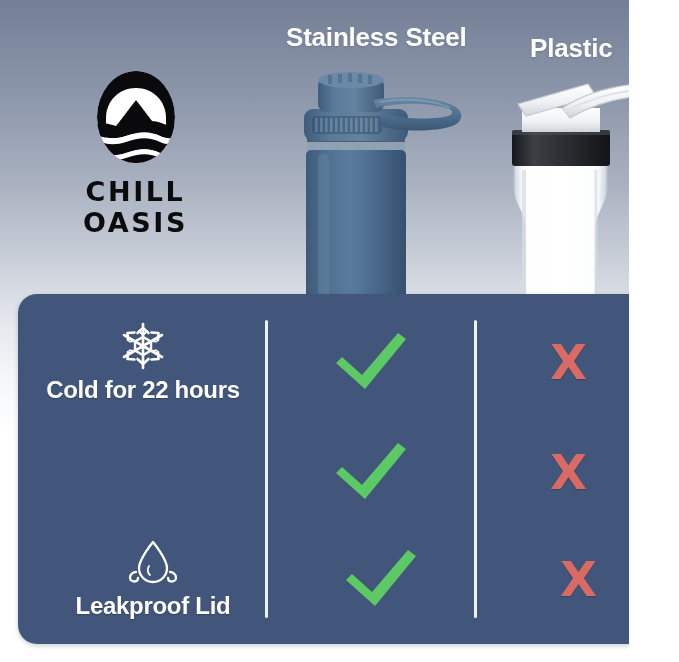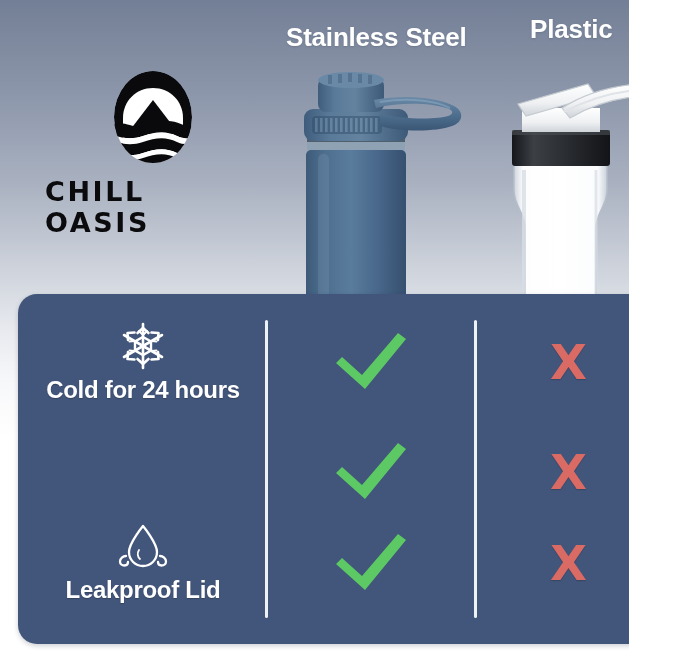--- a/index.html
+++ b/index.html
@@ -28,26 +28,26 @@
   
   .col-header{
     position:absolute;
     color:#ffffff;
     font-weight:700;
     letter-spacing:-0.2px;
     text-shadow:0 1px 2px rgba(60,70,90,.25);
     white-space:nowrap;
   }
   #hdr-steel{ left:286px; top:22px; font-size:26px; }
-  #hdr-plastic{ left:530px; top:14px; font-size:26px; }
+  #hdr-plastic{ left:530px; top:33px; font-size:26px; }
 
   
   #brand{
-    position:absolute; left:45px; top:68px;
-    width:215px; 
+    position:absolute; left:28px; top:68px;
+    width:215px; text-align:center;
   }
   #brand-mark{ width:92px;height:98px; margin:0 auto; display:block; }
   #brand-name{
     margin-top:10px;
     font-size:27px;
     font-weight:700;
     letter-spacing:2.6px;
     color:#0b0b0d;
     font-family:"DejaVu Sans", sans-serif;
   }
@@ -76,21 +76,21 @@
   }
   #divider-1{ left:247px; }
   #divider-2{ left:456px; }
 
   .row{
     position:absolute;
     left:0; width:642px; height:114px;
   }
   #row-0{ top:11px; }
   #row-1{ top:121px; }
-  #row-2{ top:212px; }
+  #row-2{ top:228px;margin-left:10px; }
 
   .feature-cell{
     position:absolute;
     left:6px; width:238px;
     height:114px;
     display:flex; flex-direction:column;
     align-items:center; justify-content:center;
   }
   .feature-icon{ display:block; }
   .feature-label{
@@ -278,21 +278,21 @@
             <path d="M10.5 13 L11 20 M10.5 13 L17.5 12.5"></path>
             <path d="M41.5 39 L41 32 M41.5 39 L34.5 39.5"></path>
             <path d="M10.5 39 L11 32 M10.5 39 L17.5 39.5"></path>
             <path d="M41.5 13 L41 20 M41.5 13 L34.5 12.5"></path>
 
             <path d="M26 15 L22 11 M26 15 L30 11" stroke-width="2"></path>
             <path d="M17 21 L12.5 21.5 M17 31 L12.5 30.5" stroke-width="2"></path>
             <path d="M35 21 L39.5 21.5 M35 31 L39.5 30.5" stroke-width="2"></path>
           </g>
         </svg>
-        <div class="feature-label">Cold for 24 hours</div>
+        <div class="feature-label">Cold for 22 hours</div>
       </div>
 
       <div class="mark-cell mark-yes">
         <svg width="78" height="62" viewBox="0 0 78 62">
           <path d="M4 32 L10 26 L30 44 L66 2 L74 8 L33 58 Z" fill="#5cc964"></path>
         </svg>
       </div>
 
       <div class="mark-cell mark-no">
         <span class="x-glyph">X</span>

